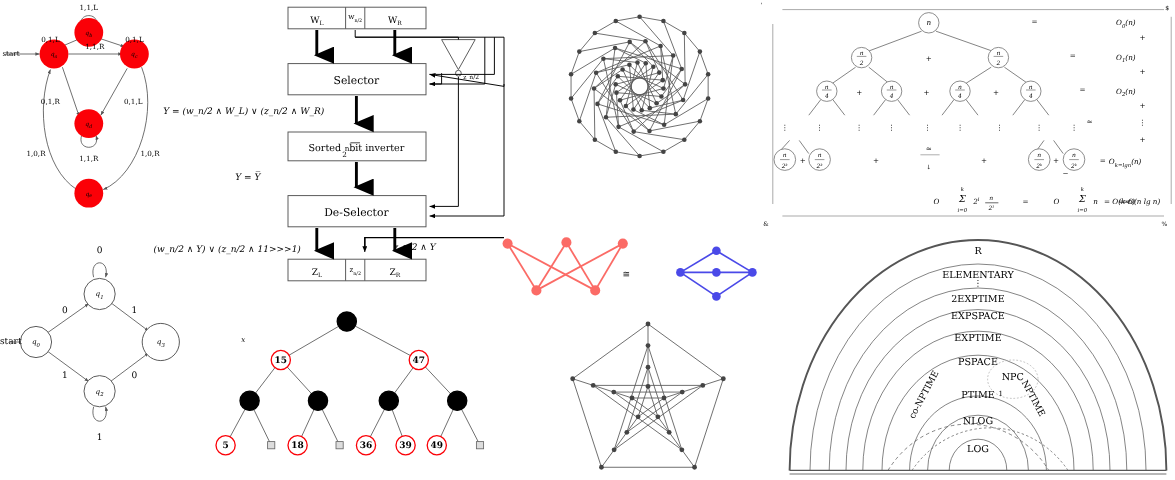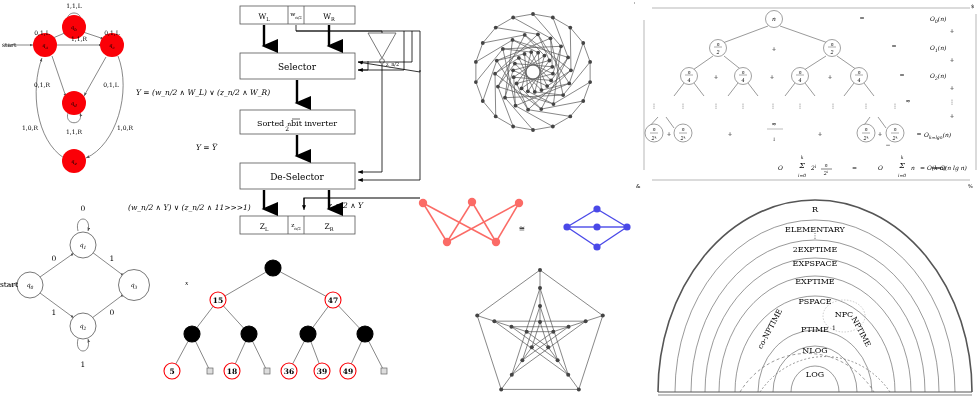--- a/index.html
+++ b/index.html
@@ -500,21 +500,21 @@
     <text x="54" y="66">0</text>
     <text x="112" y="66">1</text>
     <text x="54" y="120">1</text>
     <text x="112" y="120">0</text>
     <text x="83" y="172">1</text>
   </g>
   <text class="md" x="0" y="92">start</text>
 </svg>
 </div>
 
-<div class="panel" style="left:146px;top:255px;width:260px;height:145px;">
+<div class="panel" style="left:162px;top:255px;width:260px;height:145px;">
 <svg width="260" height="145" viewBox="0 0 260 145">
   <g id="rbt-edges" class="grayline" stroke-width="0.7">
         <line x1="127" y1="13" x2="72" y2="45"></line>
         <line x1="127" y1="13" x2="187" y2="45"></line>
         <line x1="72" y1="45" x2="46" y2="79"></line>
         <line x1="72" y1="45" x2="103" y2="79"></line>
         <line x1="187" y1="45" x2="162" y2="79"></line>
         <line x1="187" y1="45" x2="219" y2="79"></line>
         <line x1="46" y1="79" x2="26" y2="116"></line>
         <line x1="103" y1="79" x2="86" y2="116"></line>

